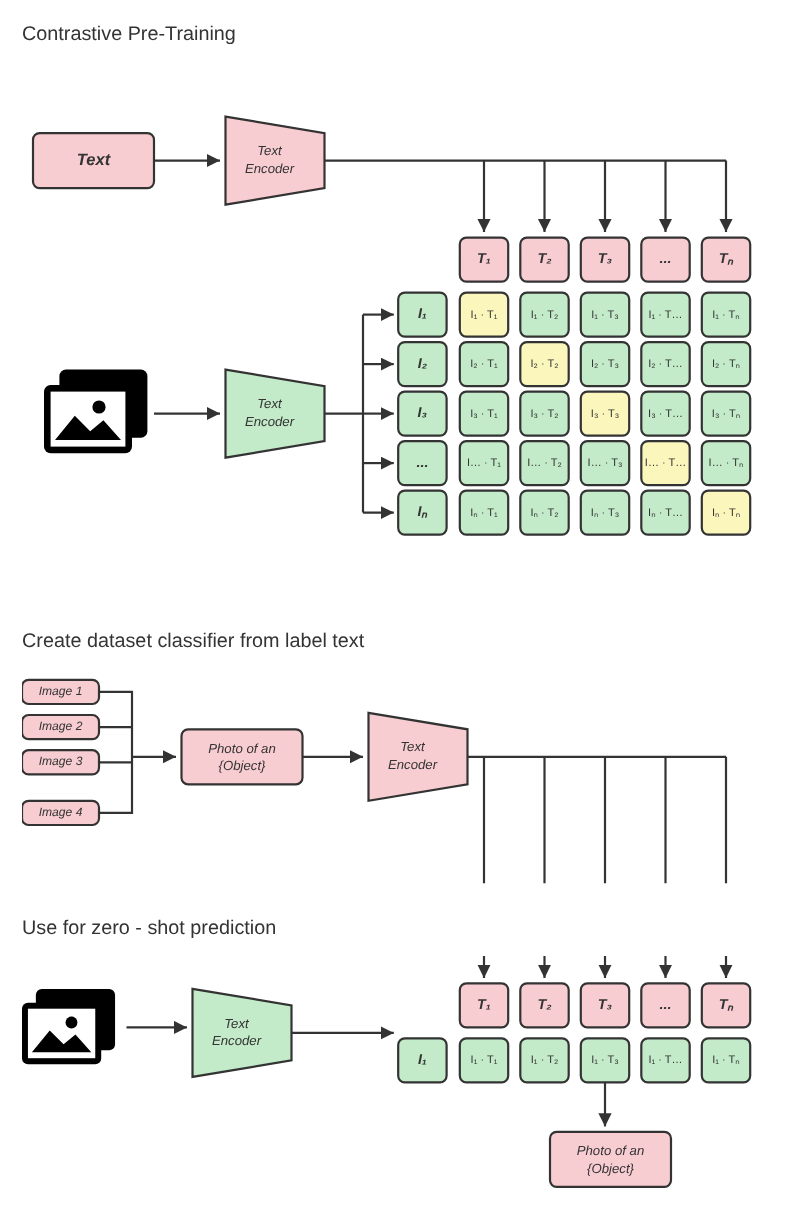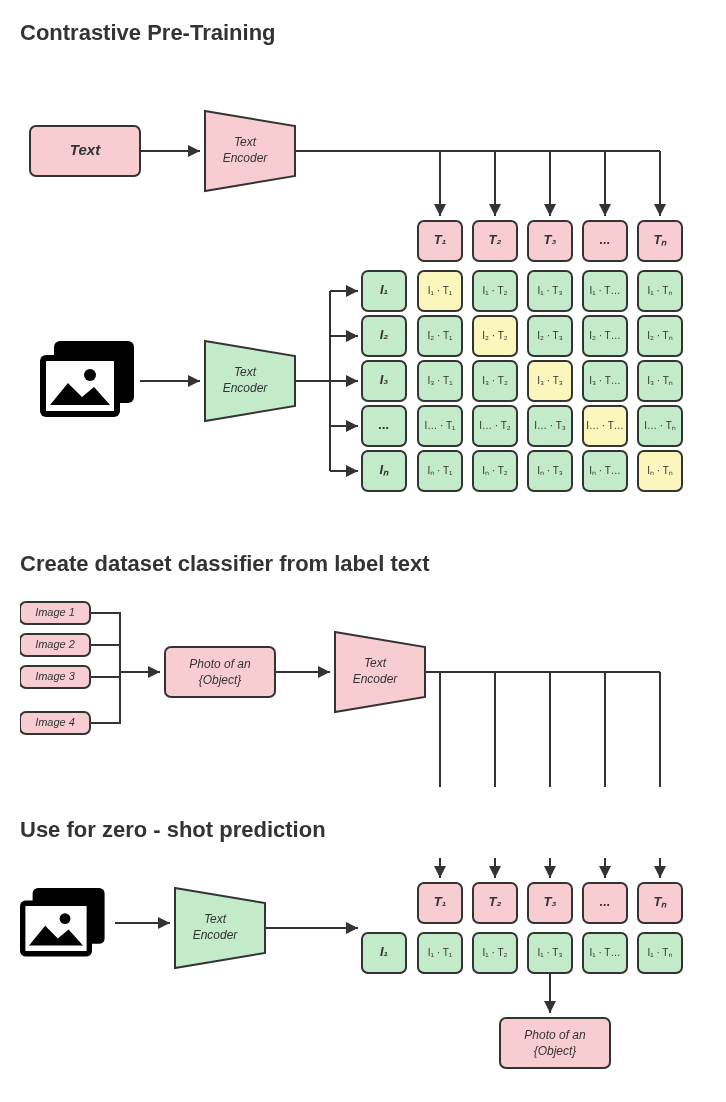--- a/index.html
+++ b/index.html
@@ -5,22 +5,22 @@
   body {
     margin: 0;
     padding: 20px;
     font-family: Arial, Helvetica, sans-serif;
     background: #fff;
     color: #333;
     width: 726px;
     box-sizing: border-box;
   }
   .section-title {
-    font-weight: 700;
-    font-size: 22px;
+    font-weight: 400;
+    font-size: 18px;
     margin-bottom: 15px;
   }
   svg { display: block; }
   .box {
     stroke: #333;
     stroke-width: 2;
     rx: 6;
   }
   .pink { fill: #f8cdd2; }
   .green { fill: #c3eac9; }
@@ -167,21 +167,21 @@
       <rect x="508" y="390" width="44" height="40" class="box green"></rect>
       <text x="530" y="410" class="txt small-txt">Iₙ · T₃</text>
       <rect x="563" y="390" width="44" height="40" class="box green"></rect>
       <text x="585" y="410" class="txt small-txt">Iₙ · T…</text>
       <rect x="618" y="390" width="44" height="40" class="box yellow"></rect>
       <text x="640" y="410" class="txt small-txt">Iₙ · Tₙ</text>
     </g>
 
 </svg>
 
-<div class="section-title" style="margin-top:20px">Create dataset classifier from label text</div>
+<div class="section-title" style="margin-top:46px">Create dataset classifier from label text</div>
 
 <svg width="686" height="200" viewBox="0 0 686 200">
   <defs>
     <marker id="arrowhead2" markerWidth="8" markerHeight="8" refX="6" refY="3" orient="auto">
       <path d="M0,0 L6,3 L0,6 Z" fill="#333"></path>
     </marker>
   </defs>
 
   <rect class="box pink" x="0" y="10" width="70" height="22"></rect>
   <text class="txt" x="35" y="21" font-size="11" font-style="italic">Image 1</text>

